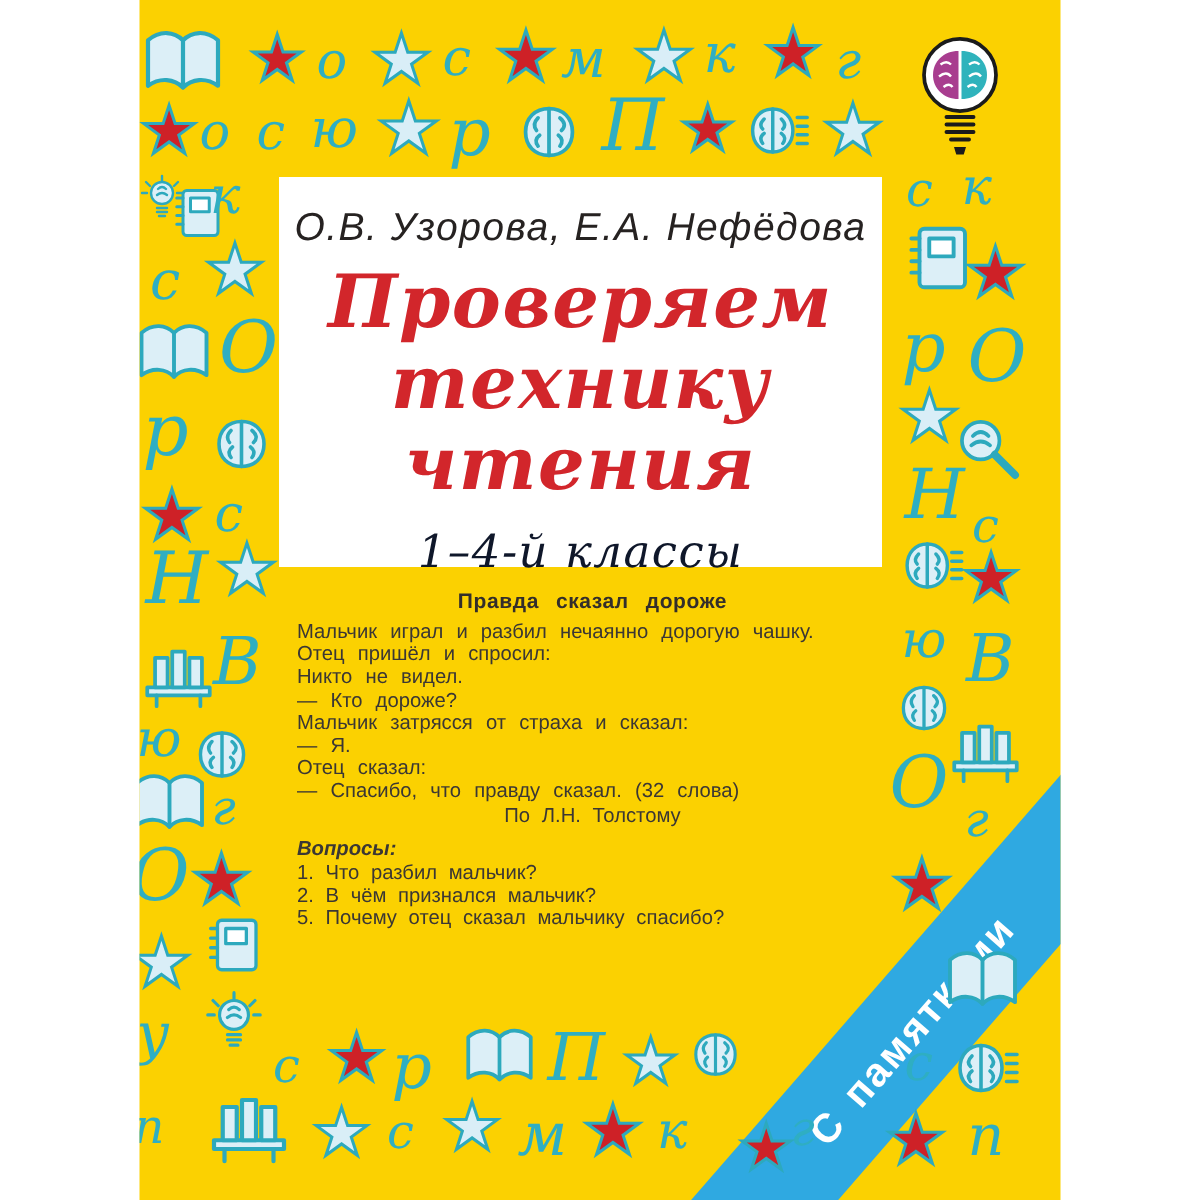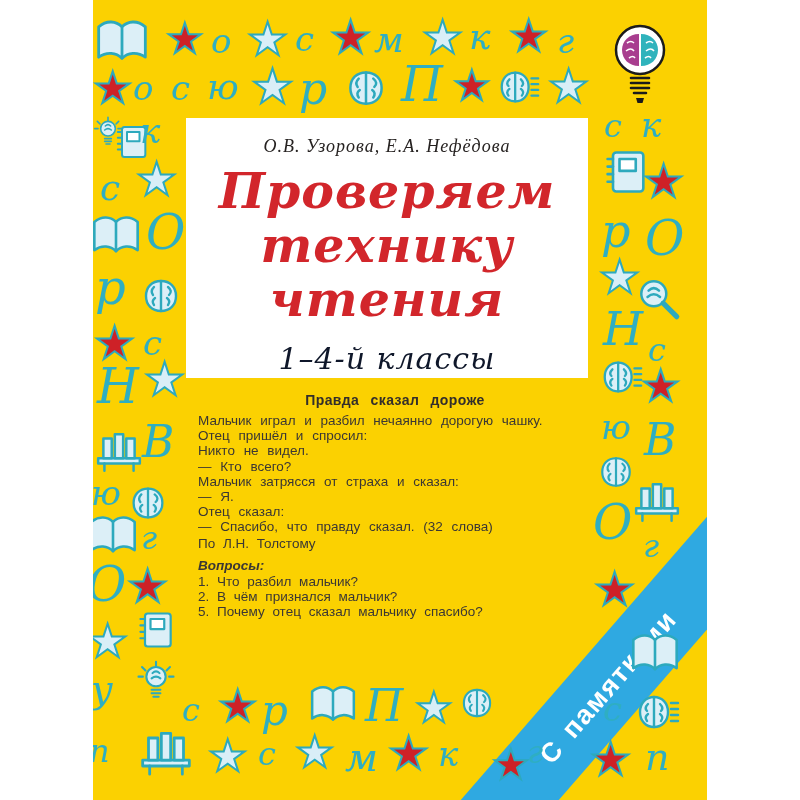--- a/index.html
+++ b/index.html
@@ -12,34 +12,34 @@
   .dletter{font-family:"DejaVu Serif",serif;font-style:italic;color:#2FAEC2}
   .star-red{color:#CE2127;-webkit-text-stroke:2px #2da9bd}
   .star-pale{color:#D9EEF7;-webkit-text-stroke:2px #2da9bd}
   .dicon svg{width:100%;height:100%;display:block}
   
   .logo{position:absolute;left:517px;top:22px;width:60px;height:88px}
   .logo svg{width:100%;height:100%}
   
   .panel{position:absolute;left:93px;top:118px;width:402px;height:260px;
          background:#ffffff;text-align:center}
-  .authors{margin-top:18px;font-family:Liberation Serif, serif;font-style:italic;
-           font-size:18px;color:#262221;letter-spacing:1px}
+  .authors{margin-top:18px;font-family:Liberation Sans, sans-serif;font-style:italic;
+           font-size:26px;color:#262221;letter-spacing:1px}
   .title-line{font-family:"DejaVu Serif",serif;font-style:italic;font-weight:bold;
               font-size:49px;line-height:1.1;color:#D2262B;letter-spacing:1px}
   .t1{margin-top:8px}
   .grade{margin-top:14px;font-family:"DejaVu Serif",serif;font-style:italic;
          font-size:30px;color:#0f172a;letter-spacing:1px}
   
   .story{position:absolute;left:105px;top:392px;width:394px;color:#3B3734;
          font-size:13.5px}
   .story .heading{text-align:center;font-weight:bold;font-size:14px;
                   word-spacing:7px;letter-spacing:.4px;margin-bottom:5px;color:#332E2B}
   .story .line{line-height:15.2px;word-spacing:5px}
-  .byline{text-align:left;word-spacing:4px;line-height:16px;margin-top:1px}
+  .byline{text-align:center;word-spacing:4px;line-height:16px;margin-top:1px}
   .qlabel{font-style:italic;font-weight:bold;margin-top:6px;line-height:16px}
   .qline{line-height:15.2px;word-spacing:4px}
   
   .rtable{position:absolute;left:97px;top:617px;border-collapse:collapse;
           table-layout:fixed}
   .rtable td{border:2px solid #332E2B;padding:0;text-align:center;
              color:#3B3734;background:transparent}
   .rtable .hrow td{height:17px;font-size:11px;word-spacing:2px}
   .rtable .brow td{height:19px;font-size:10px}
   .c0{width:89px}.cn{width:57px}
@@ -71,21 +71,21 @@
     <div class="title-line t1">Проверяем</div>
     <div class="title-line">технику чтения</div>
     <div class="grade">1–4-й классы</div>
   </div>
 
   <div class="story">
     <div class="heading">Правда сказал дороже</div>
     <div class="line">Мальчик играл и разбил нечаянно дорогую чашку.</div>
     <div class="line">Отец пришёл и спросил:</div>
     <div class="line">Никто не видел.</div>
-    <div class="line">— Кто всего?</div>
+    <div class="line">— Кто дороже?</div>
     <div class="line">Мальчик затрясся от страха и сказал:</div>
     <div class="line">— Я.</div>
     <div class="line">Отец сказал:</div>
     <div class="line">— Спасибо, что правду сказал. (32 слова)</div>
     <div class="byline">По Л.Н. Толстому</div>
     <div class="qlabel">Вопросы:</div>
     <div class="qline">1. Что разбил мальчик?</div>
     <div class="qline">2. В чём признался мальчик?</div>
     <div class="qline">5. Почему отец сказал мальчику спасибо?</div>
   </div>

